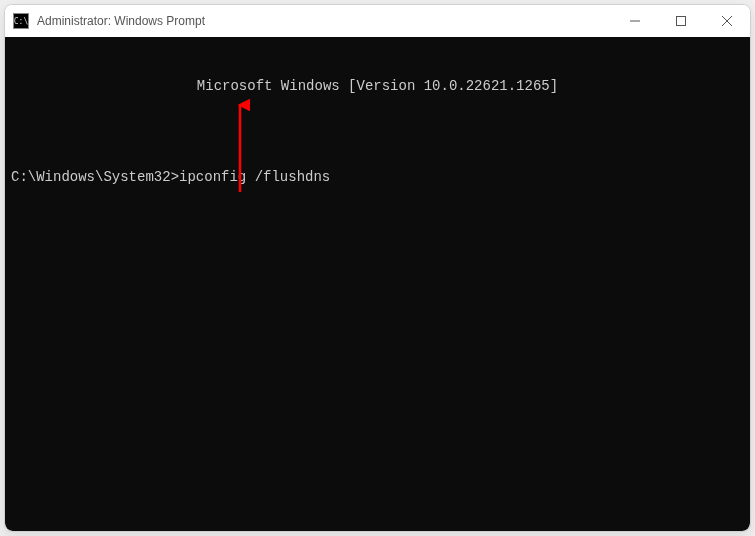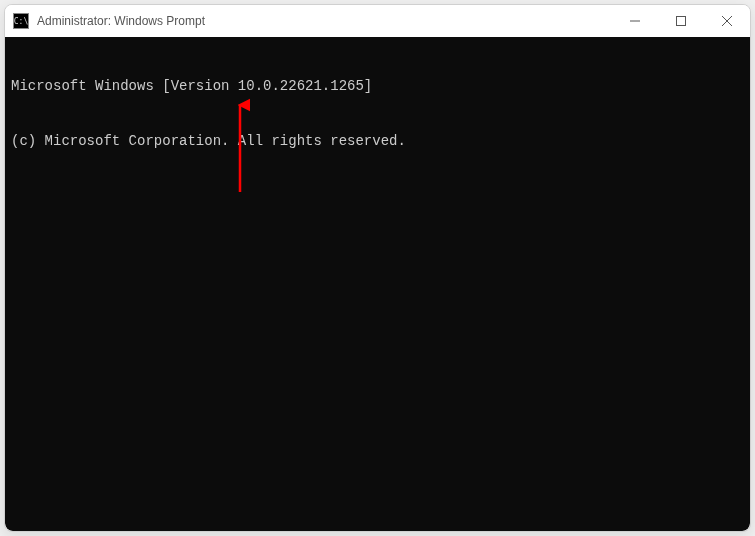--- a/index.html
+++ b/index.html
@@ -76,20 +76,21 @@
       font-family: Consolas, "Courier New", monospace;
       font-size: 14px;
       line-height: 1.3;
       padding: 4px 6px;
       position: relative;
       white-space: pre-wrap;
       border-radius: 0 0 8px 8px;
     }
     .terminal-line {
       display: block;
+      text-align: center;
     }
     .prompt-line {
       display: flex;
     }
     .arrow-annotation {
       position: absolute;
       left: 225px;
       top: 60px;
       pointer-events: none;
     }
@@ -119,22 +120,22 @@
         <svg viewBox="0 0 10 10">
           <line x1="0" y1="0" x2="10" y2="10" stroke="#555" stroke-width="1"></line>
           <line x1="10" y1="0" x2="0" y2="10" stroke="#555" stroke-width="1"></line>
         </svg>
       </div>
     </div>
   </div>
 
   <div class="terminal">
     <span class="terminal-line">Microsoft Windows [Version 10.0.22621.1265]</span>
-    <span class="terminal-line">(c) Microsoft Corporation. All rights reserved.</span>
     <span class="terminal-line"></span>
+    <span class="prompt-line"><span>C:\Windows\System32&gt;</span><span>ipconfig /flushdns</span></span>
 
     <svg class="arrow-annotation" width="20" height="100">
       <defs>
         <marker id="arrowhead" markerWidth="6" markerHeight="6" refX="3" refY="1" orient="auto">
           <polygon points="0 6, 3 0, 6 6" fill="#ff0000"></polygon>
         </marker>
       </defs>
       <line x1="10" y1="95" x2="10" y2="8" stroke="#ff0000" stroke-width="2.5" marker-end="url(#arrowhead)"></line>
     </svg>
   </div>

